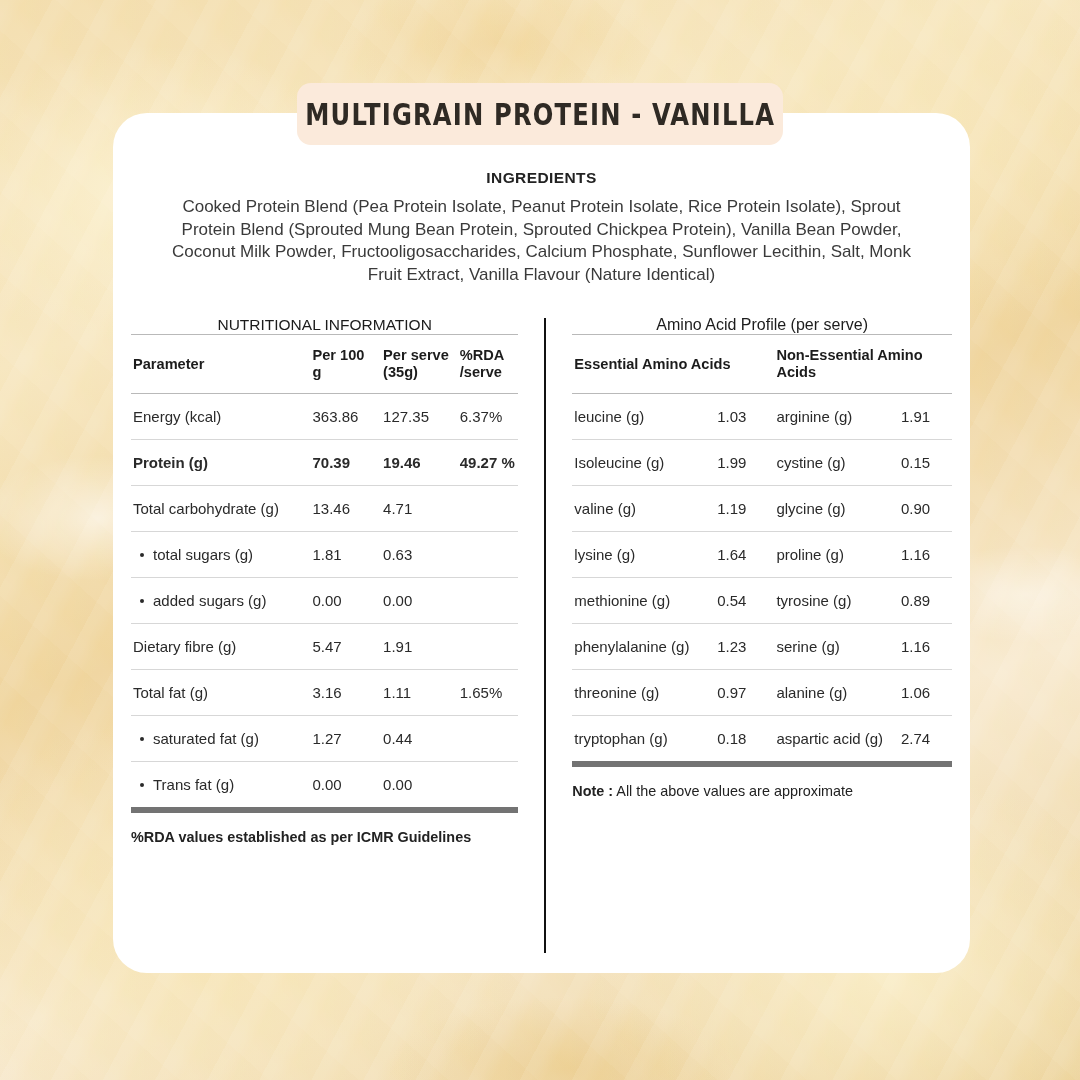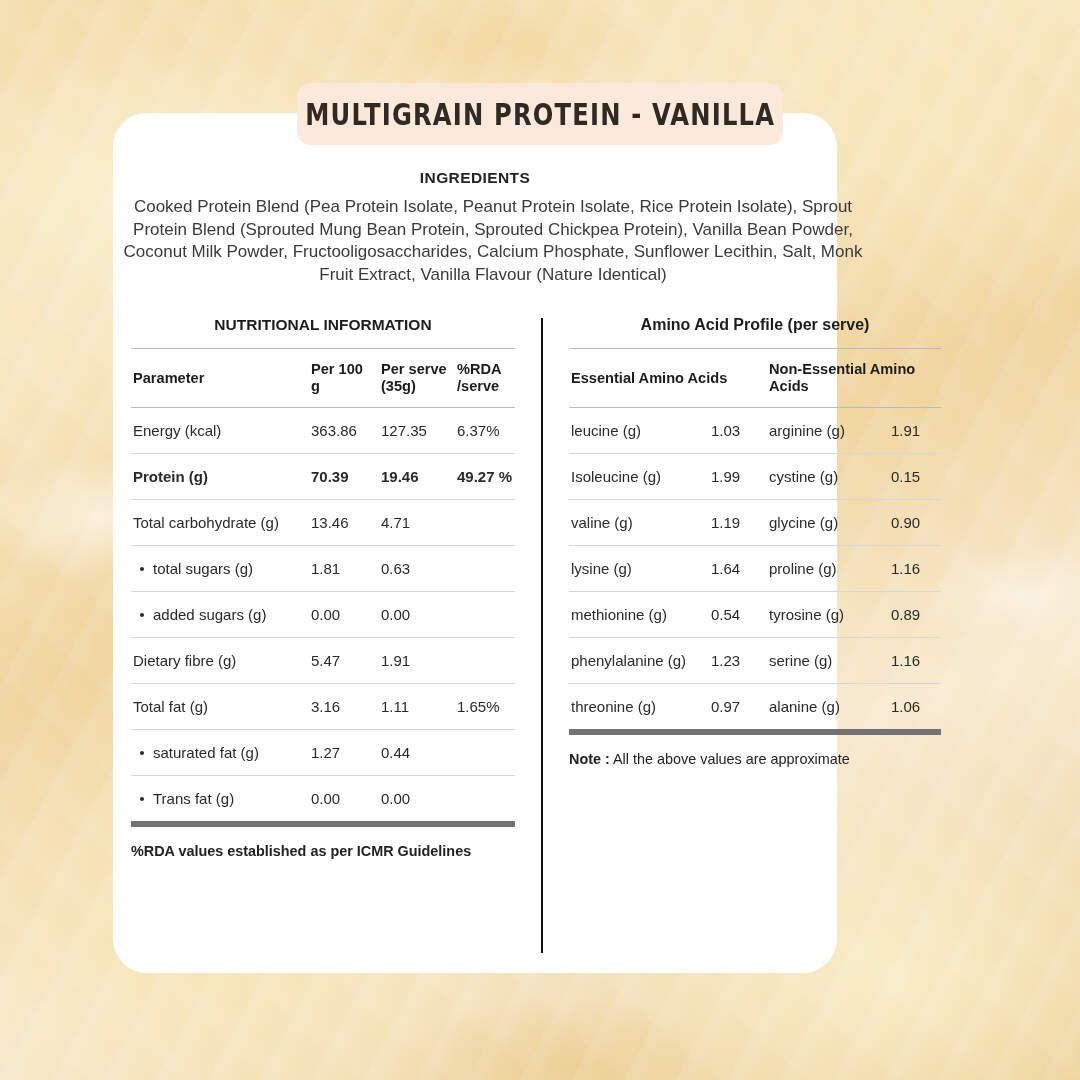--- a/index.html
+++ b/index.html
@@ -58,21 +58,21 @@
     letter-spacing: 1.2px;
     color: #2f2a24;
     transform: scaleY(1.18) scaleX(0.97);
     white-space: nowrap;
   }
 
   
   .card {
     position: absolute;
     left: 113px; top: 113px;
-    width: 724px; height: 860px;
+    width: 857px; height: 860px;
     background: #ffffff;
     border-radius: 34px;
     z-index: 2;
     padding: 36px 0 0 0;
   }
 
   
   .ingredients-head {
     text-align: center;
     font-size: 15.5px;
@@ -100,24 +100,23 @@
   .col-left { width: 408px; padding-left: 0px; }
   .col-div {
     width: 0; border-left: 2px solid #111;
     margin: 2px 26px 0 26px;
     height: 635px;
   }
   .col-right { width: 400px; }
 
   .col-head {
     text-align: center;
-    font-weight: 700;
+    font-weight: 400;
     font-size: 15.5px;
     color: #1c1c1c;
-    margin-bottom: 14px;
   }
   .col-head.amino { font-size: 16px; }
 
   table {
     border-collapse: collapse;
     width: 100%;
     table-layout: fixed;
   }
   td, th {
     text-align: left;
@@ -315,20 +314,26 @@
             <td>1.23</td>
             <td>serine (g)</td>
             <td>1.16</td>
           </tr>
           <tr>
             <td>threonine (g)</td>
             <td>0.97</td>
             <td>alanine (g)</td>
             <td>1.06</td>
           </tr>
+          <tr>
+            <td>tryptophan (g)</td>
+            <td>0.18</td>
+            <td>aspartic acid (g)</td>
+            <td>2.74</td>
+          </tr>
         </tbody>
       </table>
       <div class="foot">
         <b>Note :</b>
         <span>All the above values are approximate</span>
       </div>
     </div>
 
   </div>
 </div>

